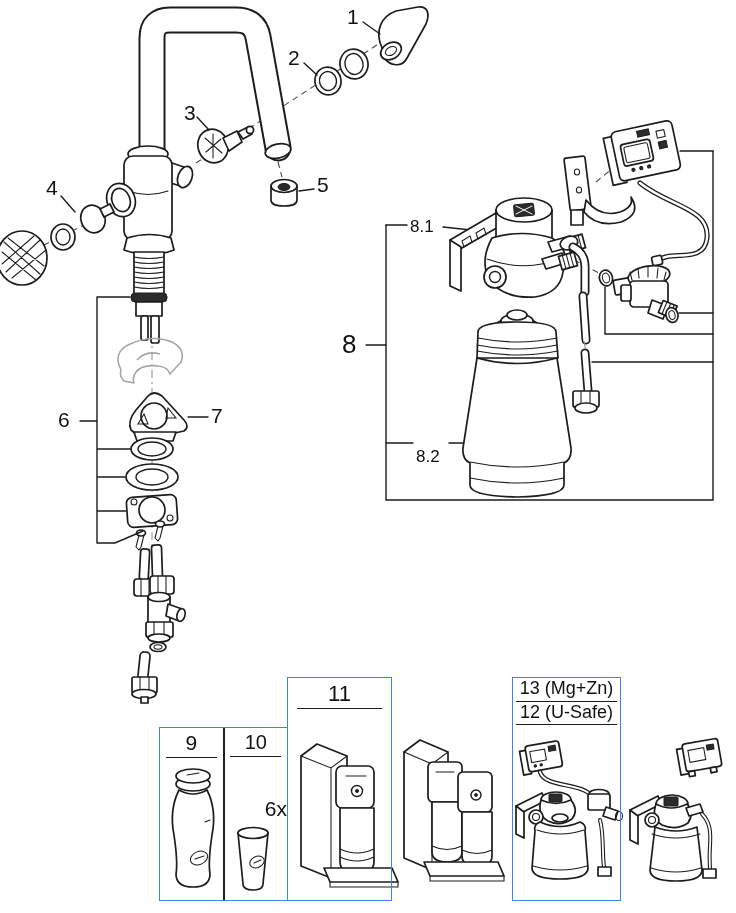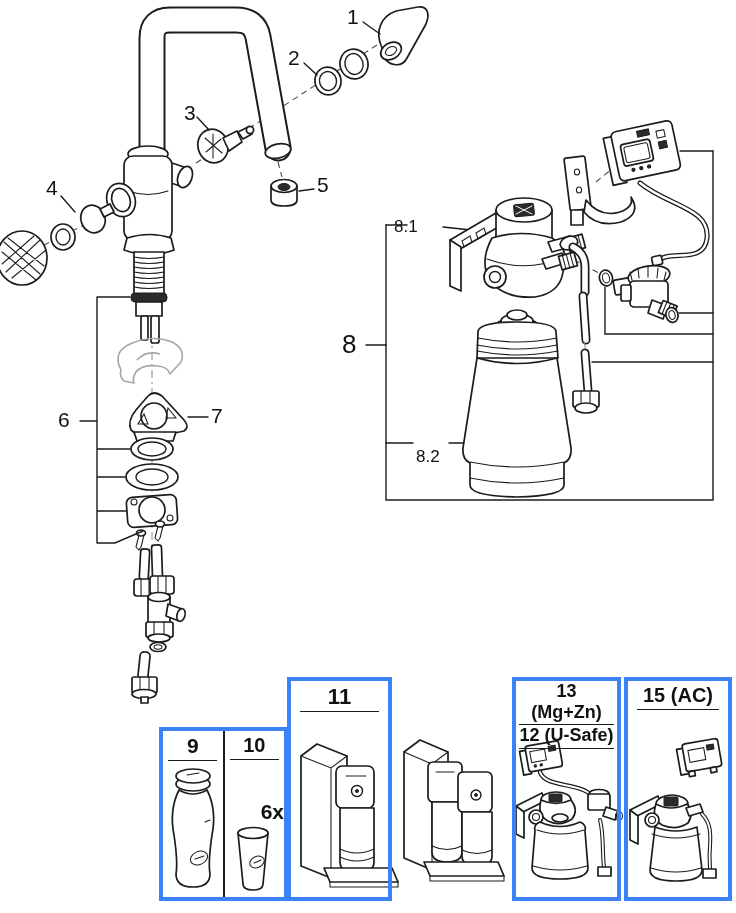--- a/index.html
+++ b/index.html
@@ -14,21 +14,21 @@
   .dash{fill:none;stroke:#4a4a4a;stroke-width:1.1;stroke-dasharray:6 4.5;}
   .dashdot{fill:none;stroke:#8a8a8a;stroke-width:1;stroke-dasharray:8 4 2 4;}
   .ghost{fill:none;stroke:#a6a6a6;stroke-width:1.6;stroke-linejoin:round;}
   .tube{fill:none;stroke:#1c1c1c;stroke-linecap:round;}
   .tubein{fill:none;stroke:#ffffff;stroke-linecap:round;}
   
   .cl{position:absolute;z-index:3;font-size:21px;line-height:1;color:#111;}
   .cl.big{font-size:26px;}
   .cl.sm{font-size:17px;}
   
-  .panel{position:absolute;z-index:2;border:4px solid #3b82f6;background:transparent;box-sizing:border-box;font-weight:bold;}
+  .panel{position:absolute;z-index:2;border:1px solid #3b82f6;background:transparent;box-sizing:border-box;}
   .pl{display:block;margin:3px auto 0;text-align:center;font-size:22px;line-height:1.15;
       border-bottom:1.7px solid #1c1c1c;width:82%;padding-bottom:2px;color:#111;}
   .pl.sm{font-size:18px;width:94%;margin-top:0;}
   .cells{display:flex;height:100%;}
   .cell{flex:1;box-sizing:border-box;}
   .cell+.cell{border-left:2px solid #1c1c1c;}
   .qty{display:block;text-align:right;font-size:21px;margin-top:40px;color:#111;}
 </style>
 </head>
 <body>
@@ -380,21 +380,21 @@
 </svg>
 
 <div class="cl" style="left:347px;top:6px">1</div>
 <div class="cl" style="left:288px;top:47px">2</div>
 <div class="cl" style="left:184px;top:102px">3</div>
 <div class="cl" style="left:46px;top:177px">4</div>
 <div class="cl" style="left:317px;top:174px">5</div>
 <div class="cl" style="left:58px;top:409px">6</div>
 <div class="cl" style="left:211px;top:405px">7</div>
 <div class="cl big" style="left:342px;top:331px">8</div>
-<div class="cl sm" style="left:394px;top:218px">8.1</div>
+<div class="cl sm" style="left:410px;top:218px">8.1</div>
 <div class="cl sm" style="left:416px;top:448px">8.2</div>
 
 <div class="panel" style="left:159px;top:727px;width:129px;height:174px">
   <div class="cells">
     <div class="cell">
       <span class="pl" style="font-size:21px">9</span>
     </div>
     <div class="cell">
       <span class="pl" style="font-size:20px">10</span>
       <span class="qty">6x</span>
@@ -405,17 +405,14 @@
 <div class="panel" style="left:287px;top:677px;width:105px;height:224px">
   <span class="pl">11</span>
 </div>
 
 
 <div class="panel" style="left:512px;top:677px;width:109px;height:224px">
   <span class="pl sm">13 (Mg+Zn)</span>
   <span class="pl sm">12 (U-Safe)</span>
 </div>
 
-<div class="panel" style="left:624px;top:677px;width:108px;height:224px">
-  <span class="pl" style="font-size:20px">15 (AC)</span>
+
 </div>
 
-</div>
-
 </body></html>

